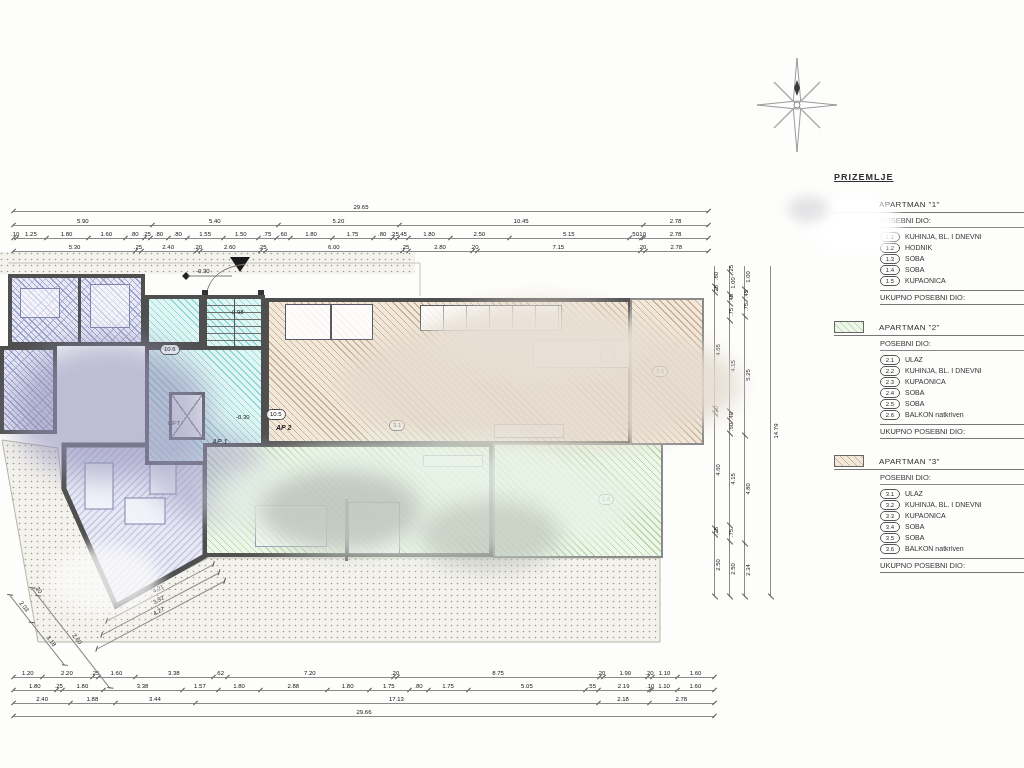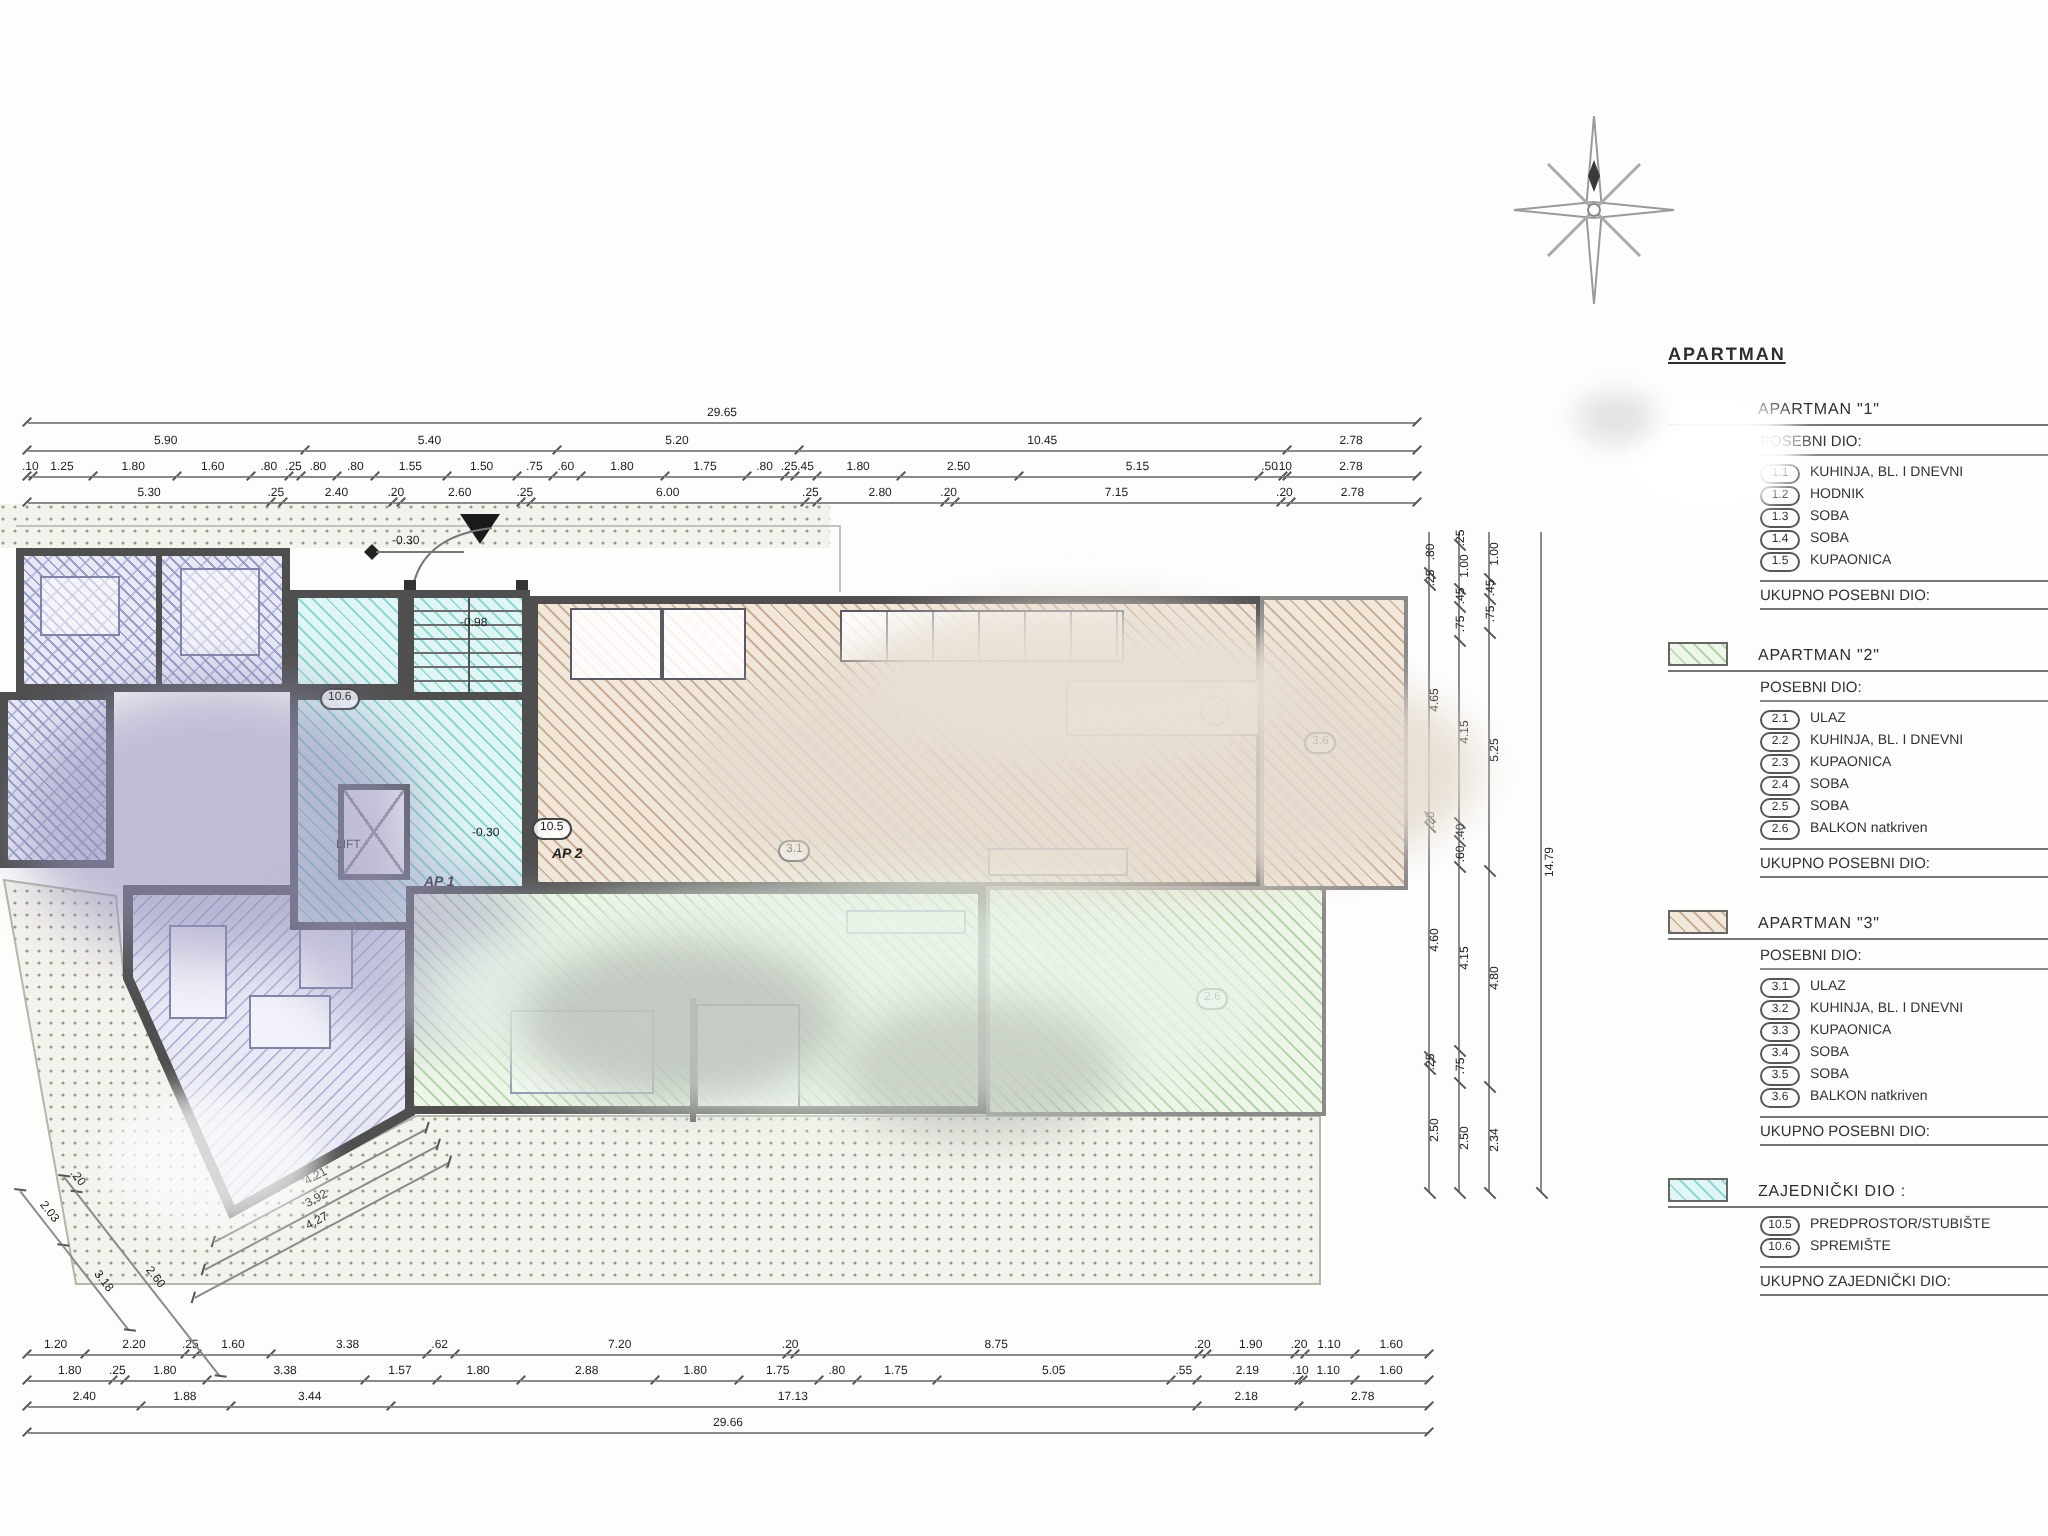--- a/index.html
+++ b/index.html
@@ -530,21 +530,21 @@
         </span>
       </div>
       <div class="dimcol" style="left: 770px; top: 266px; height: 330px;">
         <span class="seg" style="flex-grow: 14.79;">
           <span>14.79</span>
         </span>
       </div>
     </div>
 
   <div class="legend">
-    <div class="lg-title">APARTMAN</div>
+    <div class="lg-title">PRIZEMLJE</div>
     <div>
         <div class="lg-sec">
           <div class="lg-head">
             <span class="lg-swatch h-tan sw-none"></span>
             <span class="lg-htext">APARTMAN "1"</span>
           </div>
           <div class="lg-sub">POSEBNI DIO:</div>
           <div class="lg-row">
             <span class="lg-num">1.1</span>
             <span class="lg-name">KUHINJA, BL. I DNEVNI</span>
@@ -623,35 +623,20 @@
           </div>
           <div class="lg-row">
             <span class="lg-num">3.5</span>
             <span class="lg-name">SOBA</span>
           </div>
           <div class="lg-row">
             <span class="lg-num">3.6</span>
             <span class="lg-name">BALKON natkriven</span>
           </div>
           <div class="lg-total">UKUPNO POSEBNI DIO:</div>
-        </div>
-        <div class="lg-sec">
-          <div class="lg-head">
-            <span class="lg-swatch h-cyan"></span>
-            <span class="lg-htext">ZAJEDNIČKI DIO :</span>
-          </div>
-          <div class="lg-row">
-            <span class="lg-num">10.5</span>
-            <span class="lg-name">PREDPROSTOR/STUBIŠTE</span>
-          </div>
-          <div class="lg-row">
-            <span class="lg-num">10.6</span>
-            <span class="lg-name">SPREMIŠTE</span>
-          </div>
-          <div class="lg-total">UKUPNO ZAJEDNIČKI DIO:</div>
         </div>
       </div>
   </div>
 
   <div class="smudge" style="left:10px;top:340px;width:200px;height:140px;background:rgba(148,146,186,.6);filter:blur(14px);"></div>
   <div class="smudge" style="left:150px;top:430px;width:120px;height:90px;background:rgba(160,158,195,.5);filter:blur(12px);"></div>
   <div class="smudge" style="left:340px;top:320px;width:400px;height:130px;background:rgba(228,219,206,.85);filter:blur(10px);"></div>
   <div class="smudge" style="left:430px;top:300px;width:220px;height:80px;background:rgba(232,224,212,.8);filter:blur(10px);"></div>
   <div class="smudge" style="left:210px;top:440px;width:430px;height:120px;background:rgba(232,242,230,.85);filter:blur(12px);"></div>
   <div class="smudge" style="left:260px;top:470px;width:160px;height:80px;background:rgba(150,155,150,.45);filter:blur(10px);"></div>

